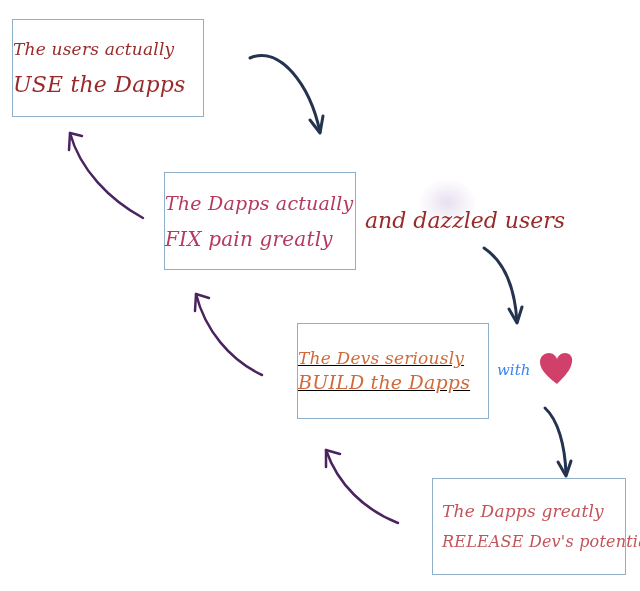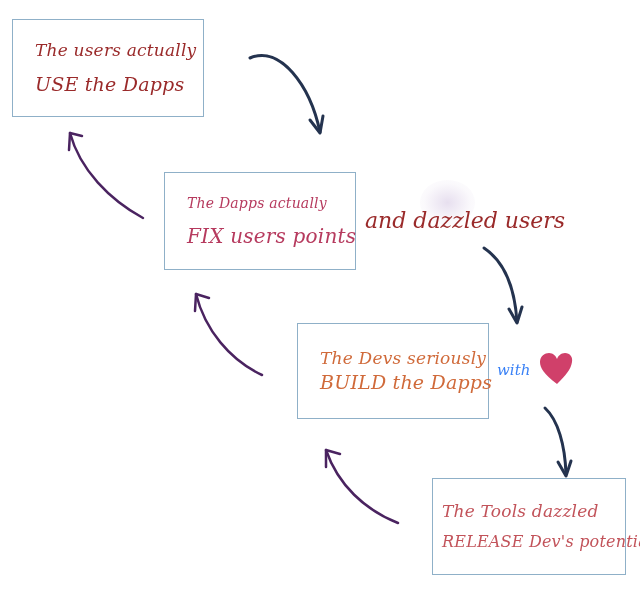--- a/index.html
+++ b/index.html
@@ -7,38 +7,38 @@
     width: 640px; height: 591px; position: relative; overflow: hidden;
     background: #ffffff;
     font-family: "DejaVu Sans", sans-serif;
   }
   .box {
     position: absolute;
     border: 1.5px solid #8fb0c8;
     background: #ffffff;
     box-sizing: border-box;
     display: flex; flex-direction: column; justify-content: center;
-    padding-left: 22px;
+    padding-left: 0;
   }
   .line {
     font-family: "DejaVu Serif", serif;
     font-style: italic;
     line-height: 1.0;
     white-space: nowrap;
     letter-spacing: 0.2px;
   }
   #box1 { left: 12px; top: 19px; width: 192px; height: 98px; }
   #box1 .line { color: #9a2a2a; font-size: 17px; }
-  #box1 .l2 { font-size: 19px; margin-top: 16px; }
+  #box1 .l2 { font-size: 22px; margin-top: 16px; }
 
   #box2 { left: 164px; top: 172px; width: 192px; height: 98px; }
-  #box2 .line { color: #b63a5e; font-size: 14px; }
+  #box2 .line { color: #b63a5e; font-size: 19px; }
   #box2 .l2 { font-size: 20px; margin-top: 16px; }
 
-  #box3 { left: 297px; top: 323px; width: 192px; height: 96px; }
+  #box3 { left: 297px; top: 323px; width: 192px; height: 96px; text-decoration: underline; }
   #box3 .line { color: #d06a3a; font-size: 17px; }
   #box3 .l2 { font-size: 19px; margin-top: 6px; }
 
   #box4 { left: 432px; top: 478px; width: 194px; height: 97px; padding-left: 9px; }
   #box4 .line { color: #c2535a; font-size: 17px; }
   #box4 .l2 { font-size: 16px; margin-top: 14px; }
 
   .note {
     position: absolute;
     font-family: "DejaVu Serif", serif;
@@ -94,27 +94,27 @@
   <path d="M557,384 C544,374 540,368 540,362 C540,356 545,353 549,353 C553,353 556,356 557,359 C558,356 561,353 565,353 C570,353 573,357 572,362 C571,369 566,375 557,384 Z" fill="#d0406a"></path>
 </svg>
 
 <div class="box" id="box1">
   <span class="line l1">The users actually</span>
   <span class="line l2">USE the Dapps</span>
 </div>
 
 <div class="box" id="box2">
   <span class="line l1">The Dapps actually</span>
-  <span class="line l2">FIX users points</span>
+  <span class="line l2">FIX pain greatly</span>
 </div>
 
 <div class="box" id="box3">
   <span class="line l1">The Devs seriously</span>
   <span class="line l2">BUILD the Dapps</span>
 </div>
 
 <div class="box" id="box4">
-  <span class="line l1">The Tools dazzled</span>
+  <span class="line l1">The Dapps greatly</span>
   <span class="line l2">RELEASE Dev's potential</span>
 </div>
 
 <span class="note" id="note-dazzled">and dazzled users</span>
 <span class="note" id="note-with">with</span>
 
 </body></html>

